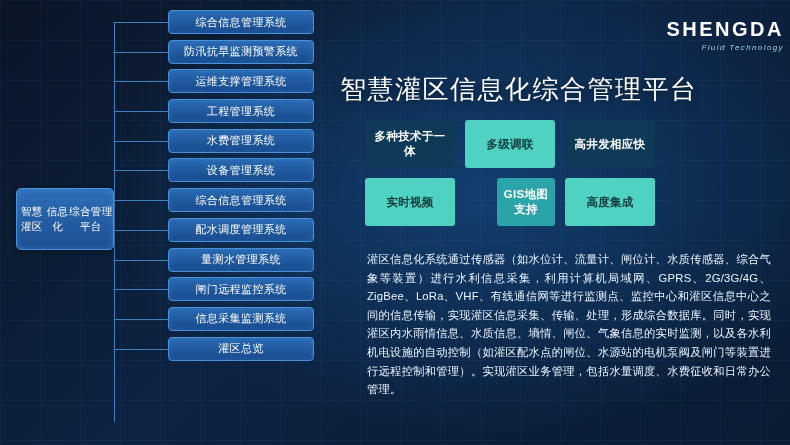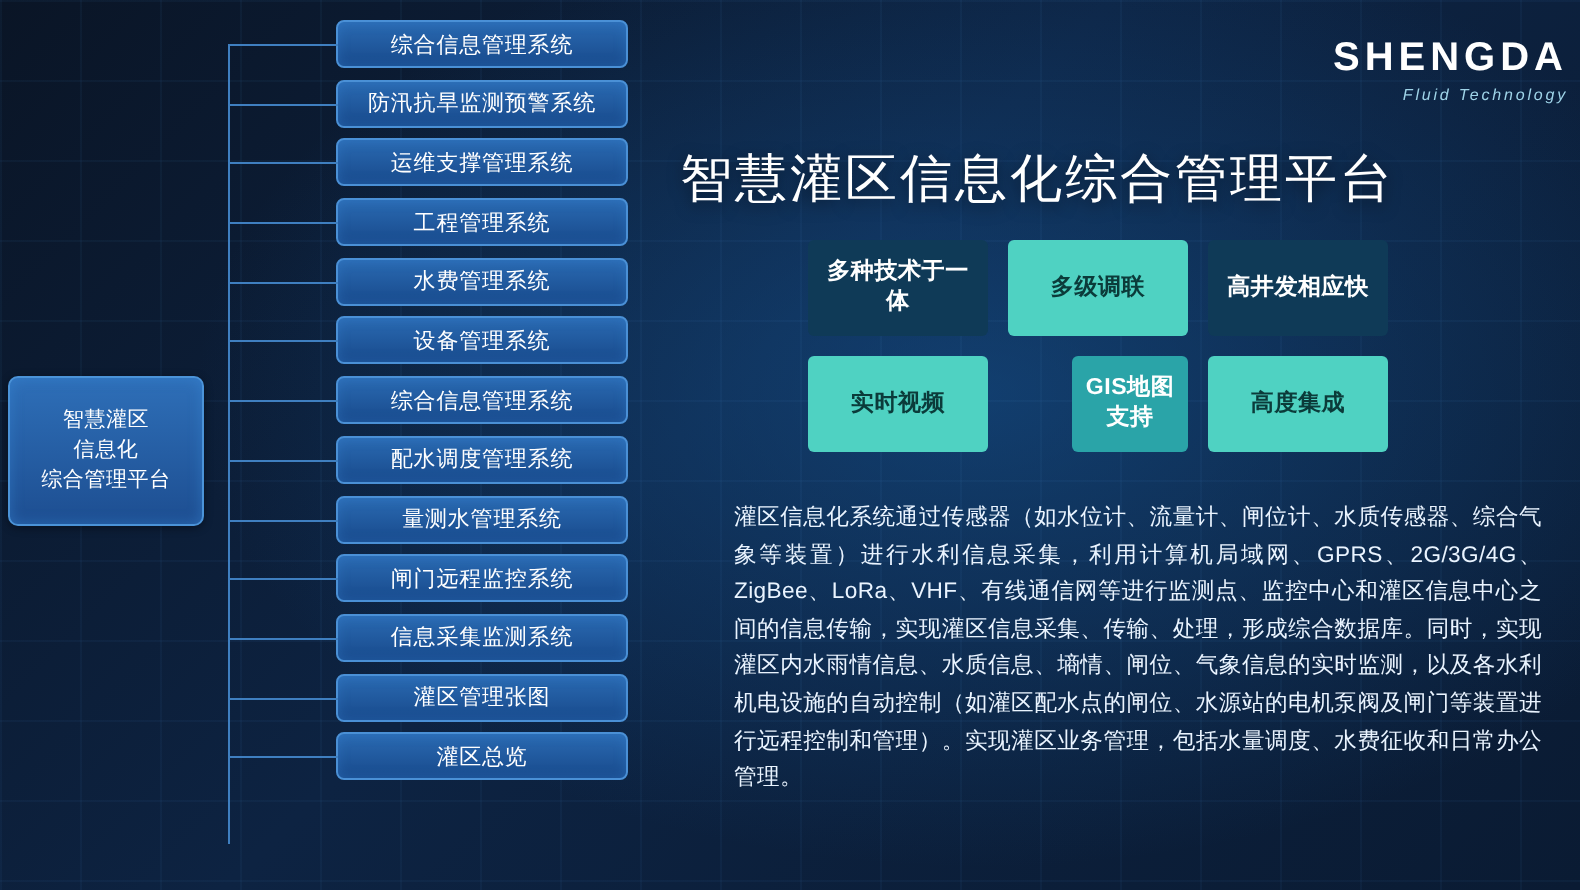--- a/index.html
+++ b/index.html
@@ -29,31 +29,31 @@
   }
 
   
   .tree {
     position: absolute;
     left: 0; top: 0;
     width: 330px; height: 445px;
   }
   .root-node {
     position: absolute;
-    left: 4px; top: 188px;
-    width: 98px; height: 75px;
+    left: 16px; top: 188px;
+    width: 98px; height: 62px;
     border-radius: 5px;
     background: linear-gradient(180deg, #2e6fb8 0%, #1d4e91 100%);
     border: 1px solid #4b93d8;
     box-shadow: 0 0 7px rgba(60,140,220,0.45) inset, 0 1px 4px rgba(0,0,0,0.4);
     color: #ffffff;
     font-size: 10.5px;
     line-height: 15px;
     display: flex;
-    flex-direction: column;
+    flex-direction: row;
     align-items: center;
     justify-content: center;
     text-align: center;
     letter-spacing: 0.3px;
   }
   .branch-list {
     position: absolute;
     left: 168px; top: 10px;
     width: 146px;
   }
@@ -114,21 +114,21 @@
     color: #ffffff;
     font-size: 26px;
     font-weight: normal;
     letter-spacing: 1.5px;
     text-shadow: 0 2px 8px rgba(0,0,0,0.5);
     white-space: nowrap;
   }
 
   .tags {
     position: absolute;
-    left: 404px; top: 120px;
+    left: 365px; top: 120px;
     width: 290px;
     display: grid;
     grid-template-columns: repeat(3, 90px);
     grid-auto-rows: 48px;
     gap: 10px;
   }
   .tag {
     border-radius: 3px;
     display: flex;
     align-items: center;
@@ -199,23 +199,20 @@
       <div class="branch">
         <span>量测水管理系统</span>
       </div>
       <div class="branch">
         <span>闸门远程监控系统</span>
       </div>
       <div class="branch">
         <span>信息采集监测系统</span>
       </div>
       <div class="branch">
-        <span>灌区管理张图</span>
-      </div>
-      <div class="branch">
         <span>灌区总览</span>
       </div>
     </div>
   </div>
 
   <div class="logo">
     <div class="logo-main">SHENGDA</div>
     <div class="logo-sub">Fluid Technology</div>
   </div>
 

